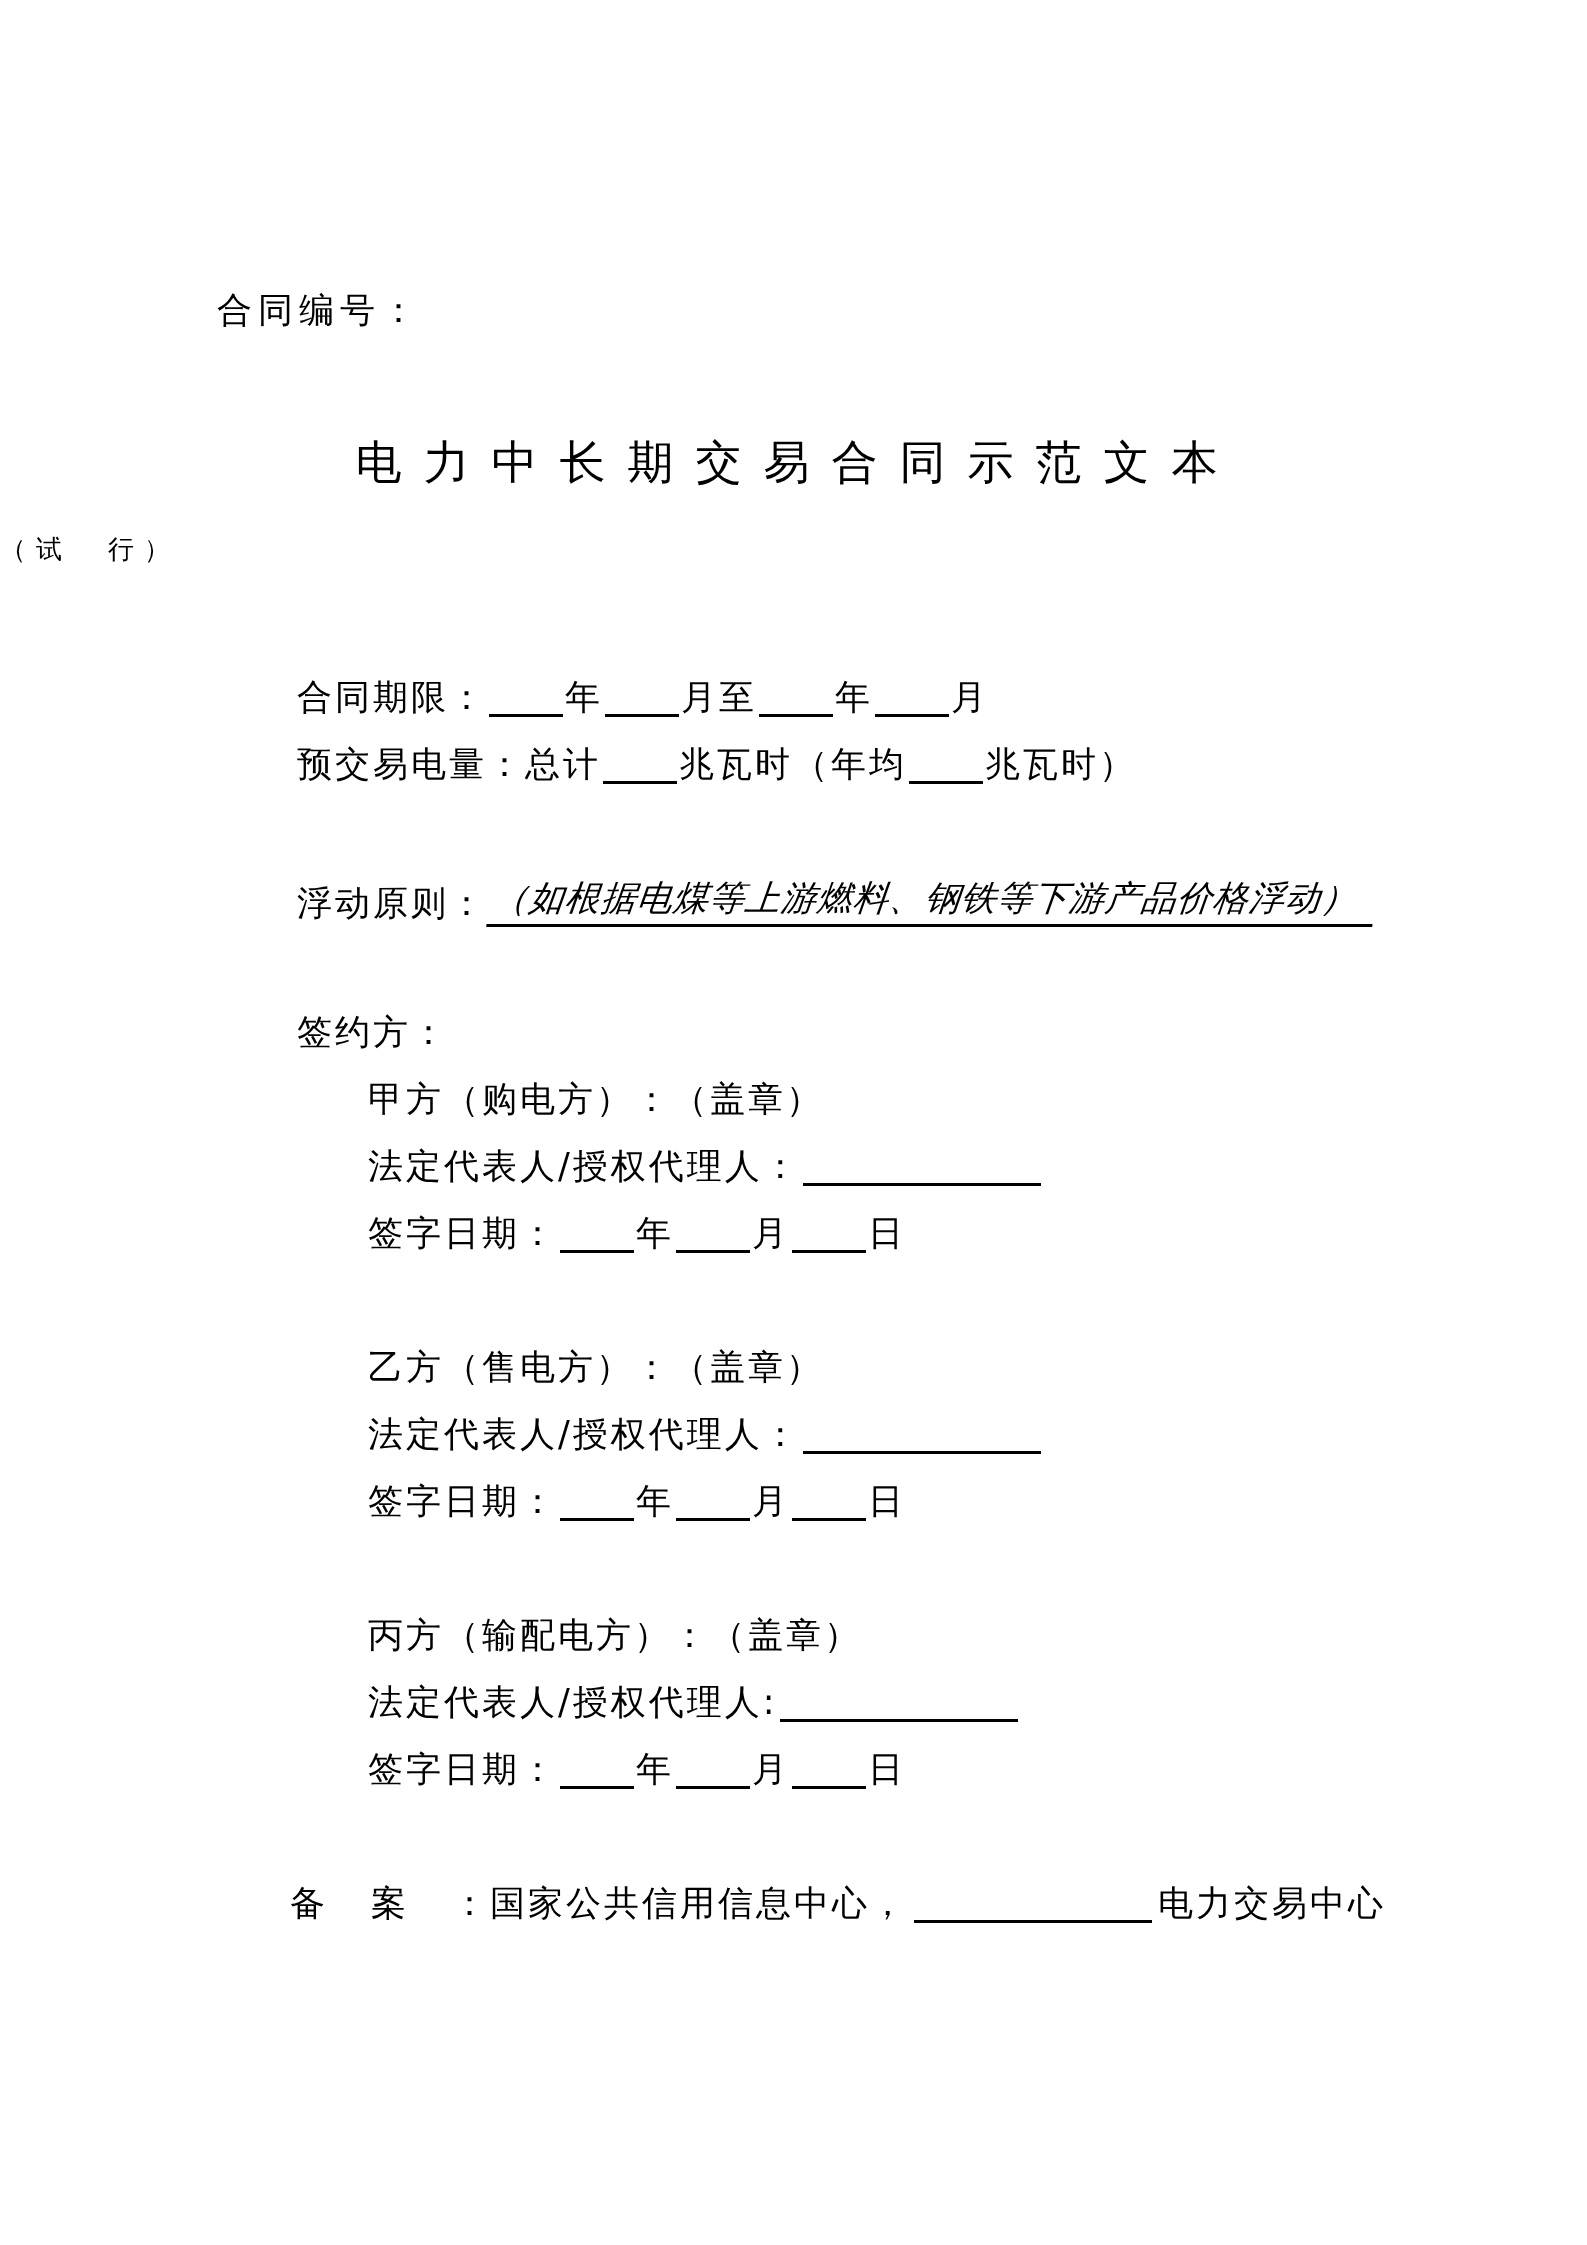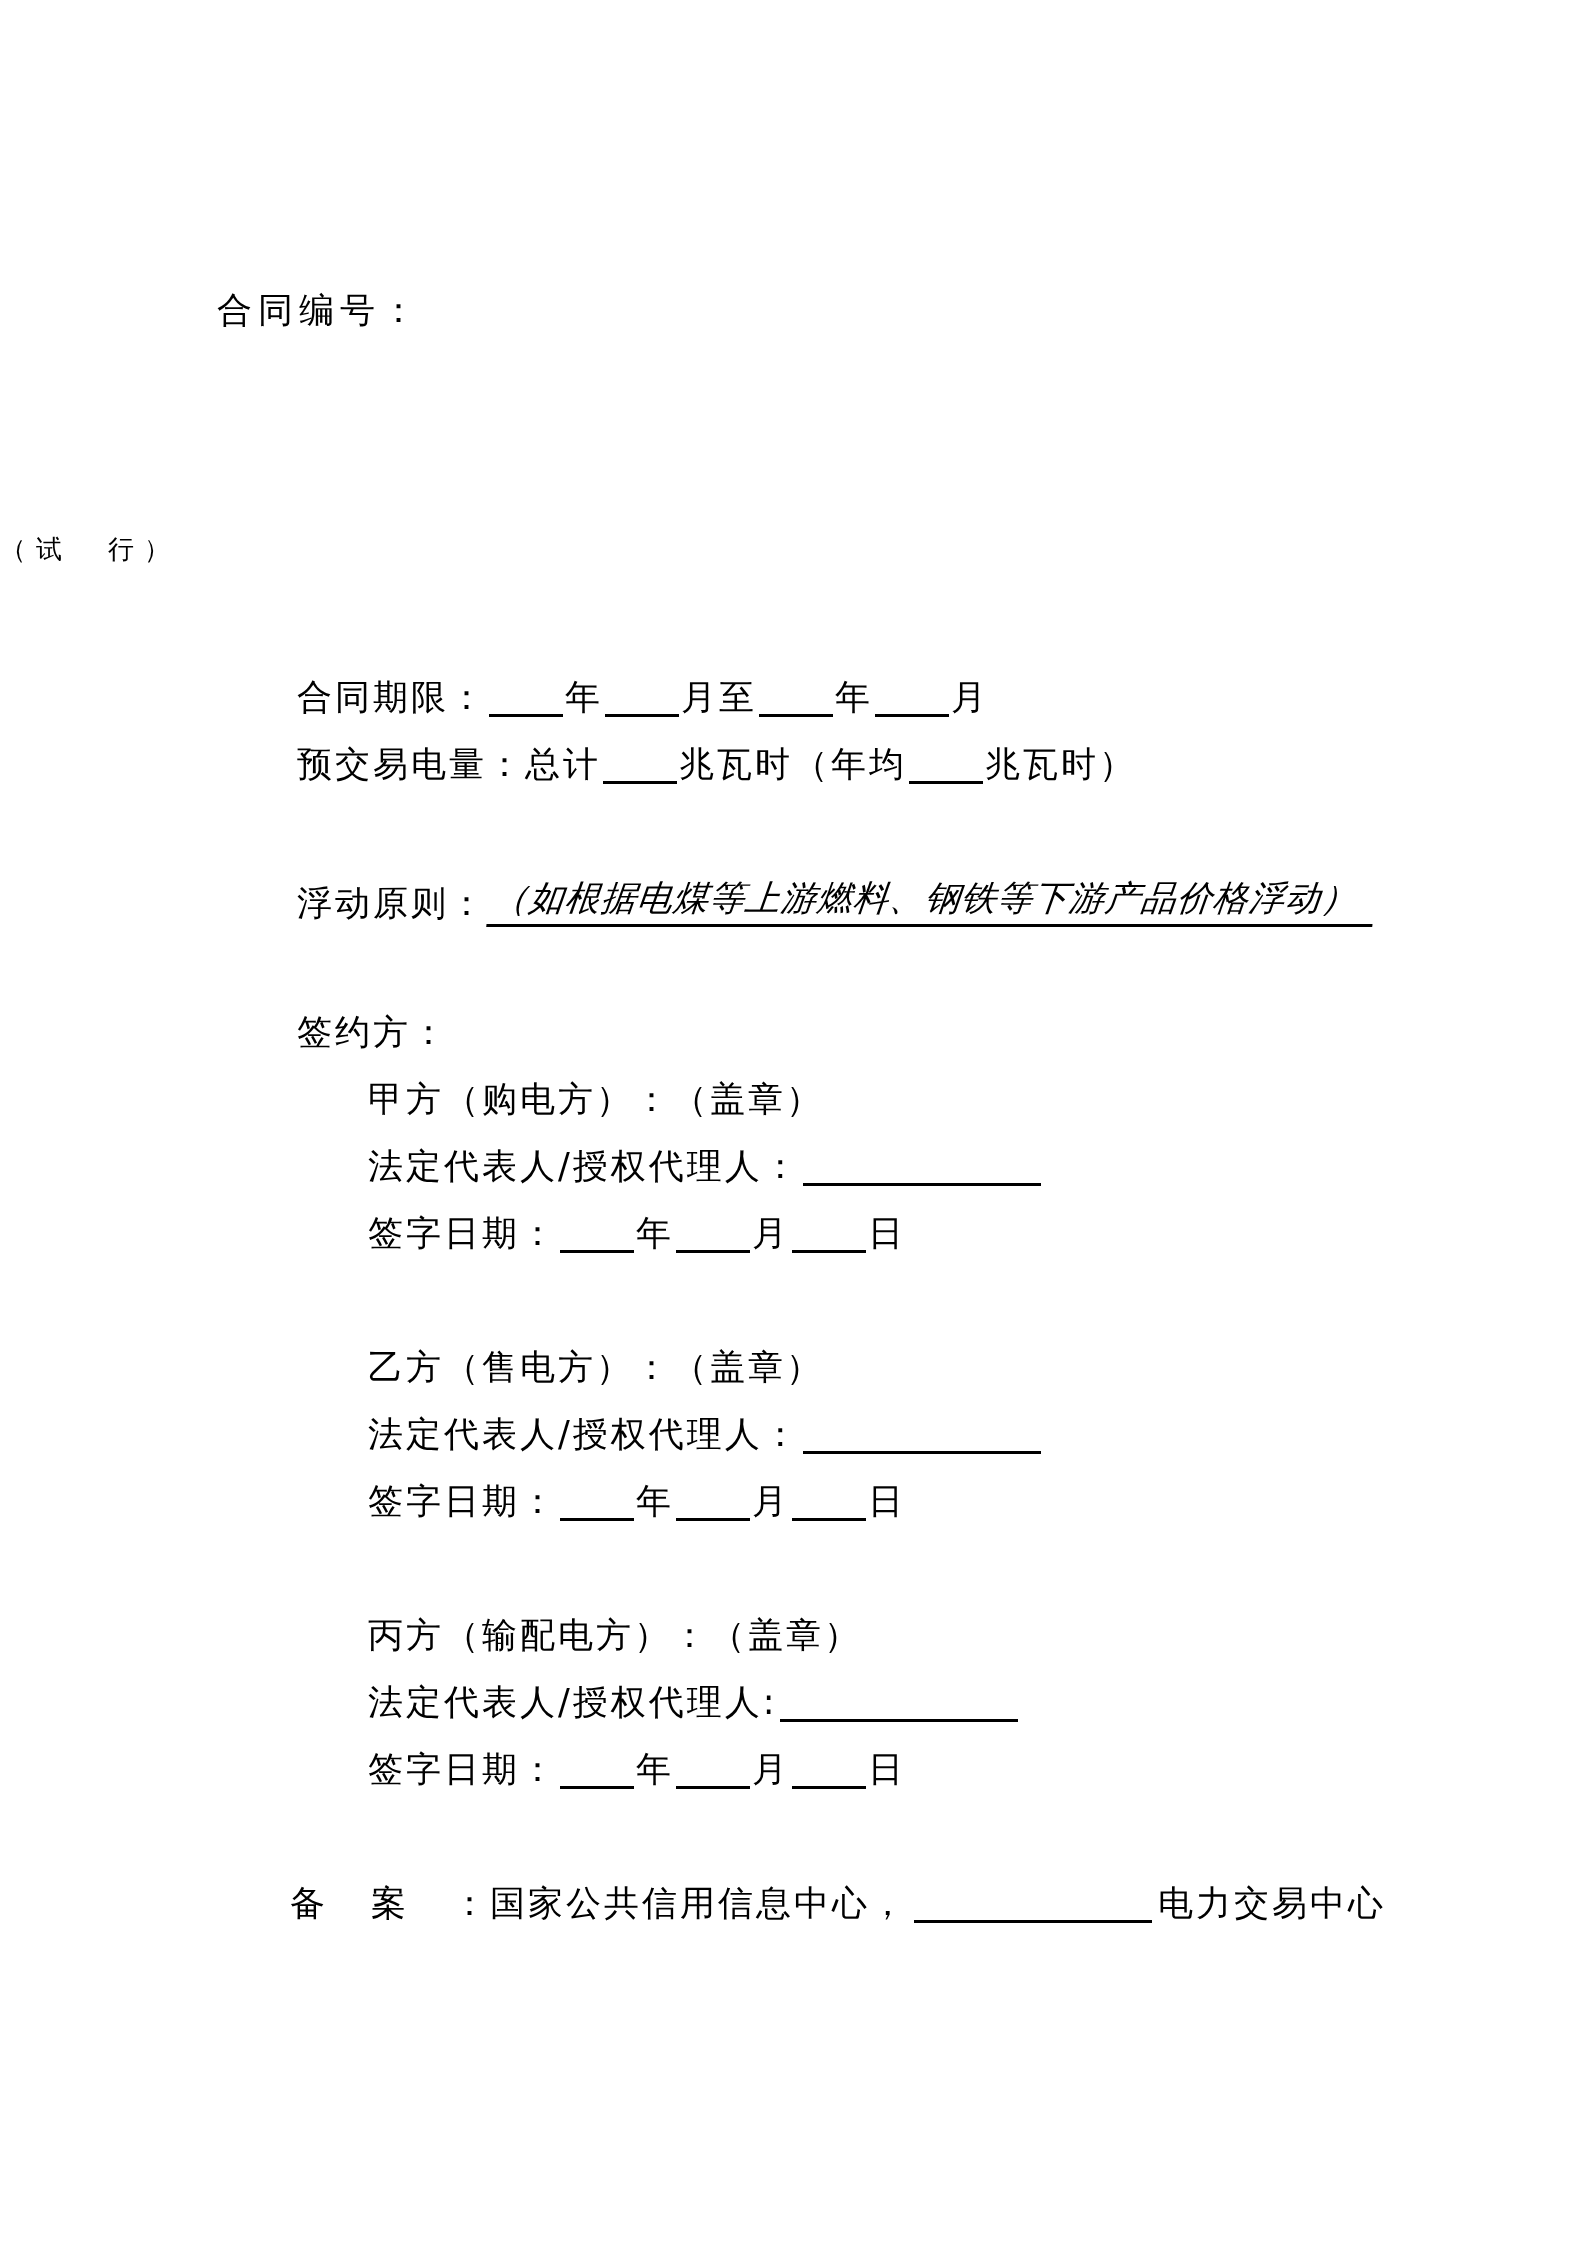--- a/index.html
+++ b/index.html
@@ -98,20 +98,21 @@
     .filing-line { left: 290px; top: 1879px; }
     .filing-label { letter-spacing: 46px; }
   </style>
 </head>
 <body>
 
 <div class="page">
 
   <div class="abs contract-no">合同编号：</div>
 
+  <div class="abs title">电力中长期交易合同示范文本</div>
   <div class="abs subtitle">（试　行）</div>
 
   <div class="abs line row1">
     <span>合同期限：</span>
     <span class="blank short"></span>
     <span>年</span>
     <span class="blank short"></span>
     <span>月至</span>
     <span class="blank short"></span>
     <span>年</span>

